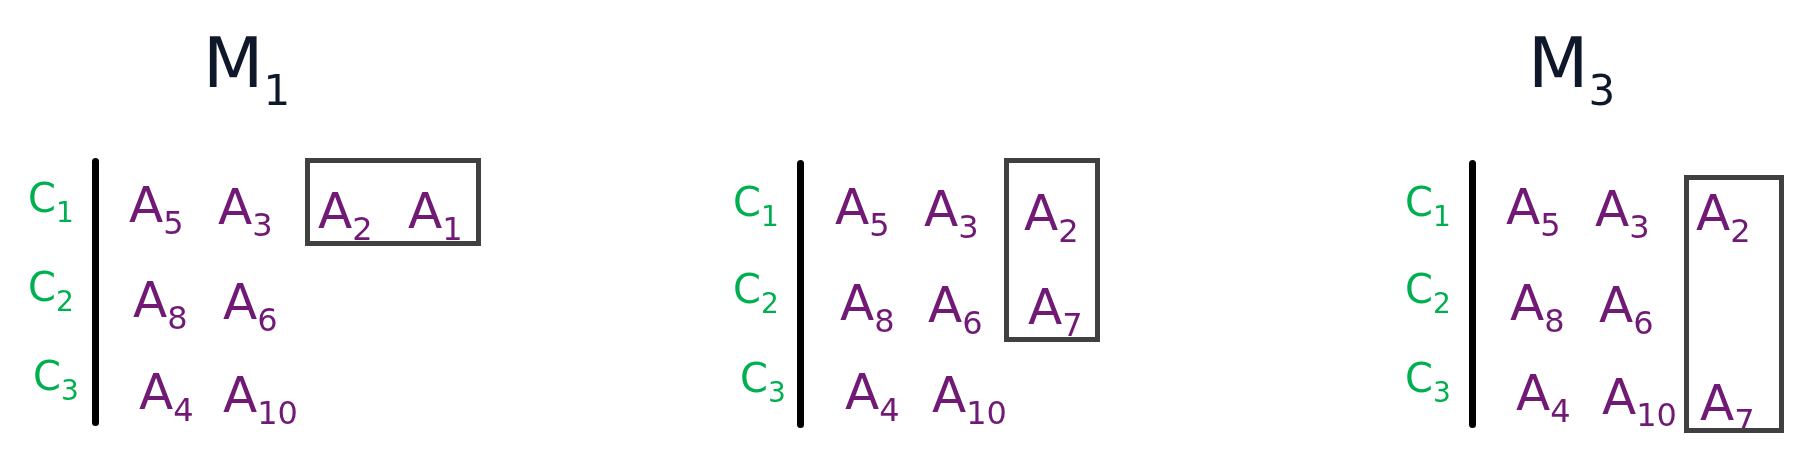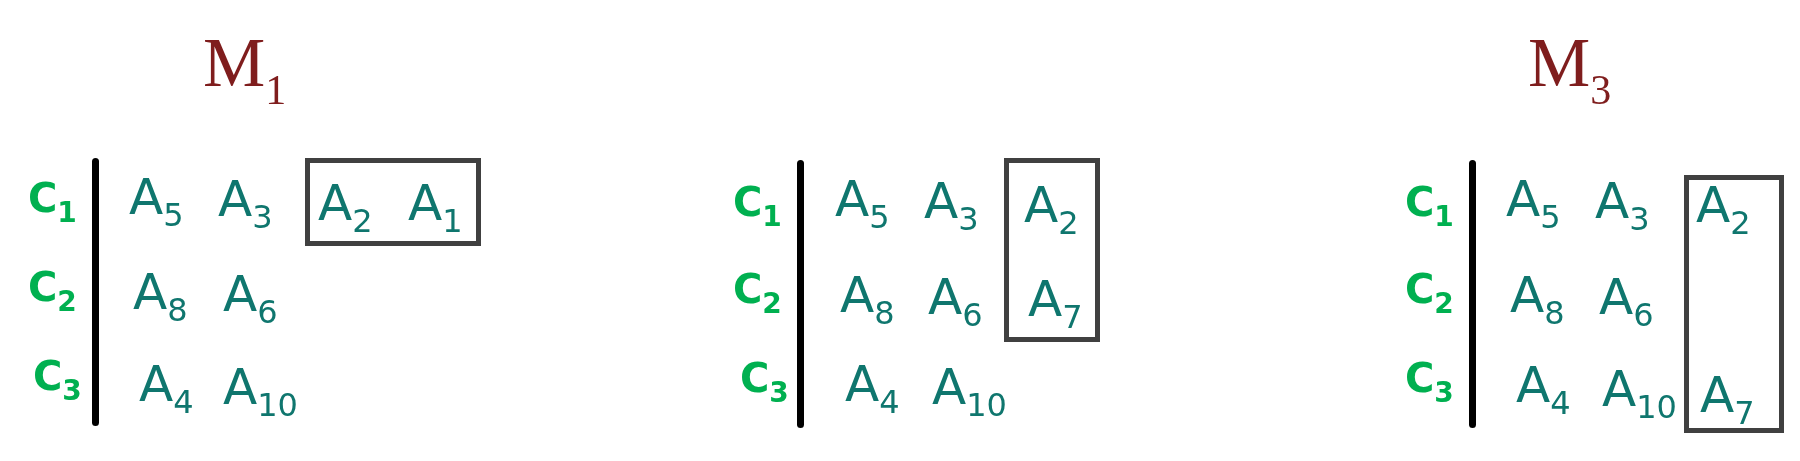--- a/index.html
+++ b/index.html
@@ -1,24 +1,24 @@
 <!DOCTYPE html>
 <html><head>
 <meta charset="utf-8">
 <style>
   html, body { margin:0; padding:0; background:#ffffff; }
   body { width:1800px; height:461px; position:relative; overflow:hidden;
          font-family:"DejaVu Sans", sans-serif; }
   .panel { position:absolute; top:0; height:461px; }
-  .title { position:absolute; top:28px; font-size:70px; color:#7f1d1d; line-height:1;font-family:Liberation Serif, serif; }
+  .title { position:absolute; top:28px; font-size:70px; color:#0f172a; line-height:1; }
   .title sub { font-size:42px; vertical-align:-18px; }
   .bar { position:absolute; width:7px; background:#000; border-radius:4px; }
-  .c { position:absolute; font-size:40px; color:#00b050; line-height:1;font-weight:bold; }
+  .c { position:absolute; font-size:40px; color:#00b050; line-height:1; }
   .c sub { font-size:28px; vertical-align:-10px; }
-  .a { position:absolute; font-size:50px; color:#0f766e; line-height:1; }
+  .a { position:absolute; font-size:50px; color:#701a75; line-height:1;margin-top:8px; }
   .a sub { font-size:32px; vertical-align:-12px; }
   .box { position:absolute; border:5px solid #404040; box-sizing:border-box; }
 </style>
 </head>
 <body>
 
 <div class="panel" style="left:0;width:600px;">
   <div class="title" style="left:203px;">
     <span>M</span><sub>1</sub>
   </div>

